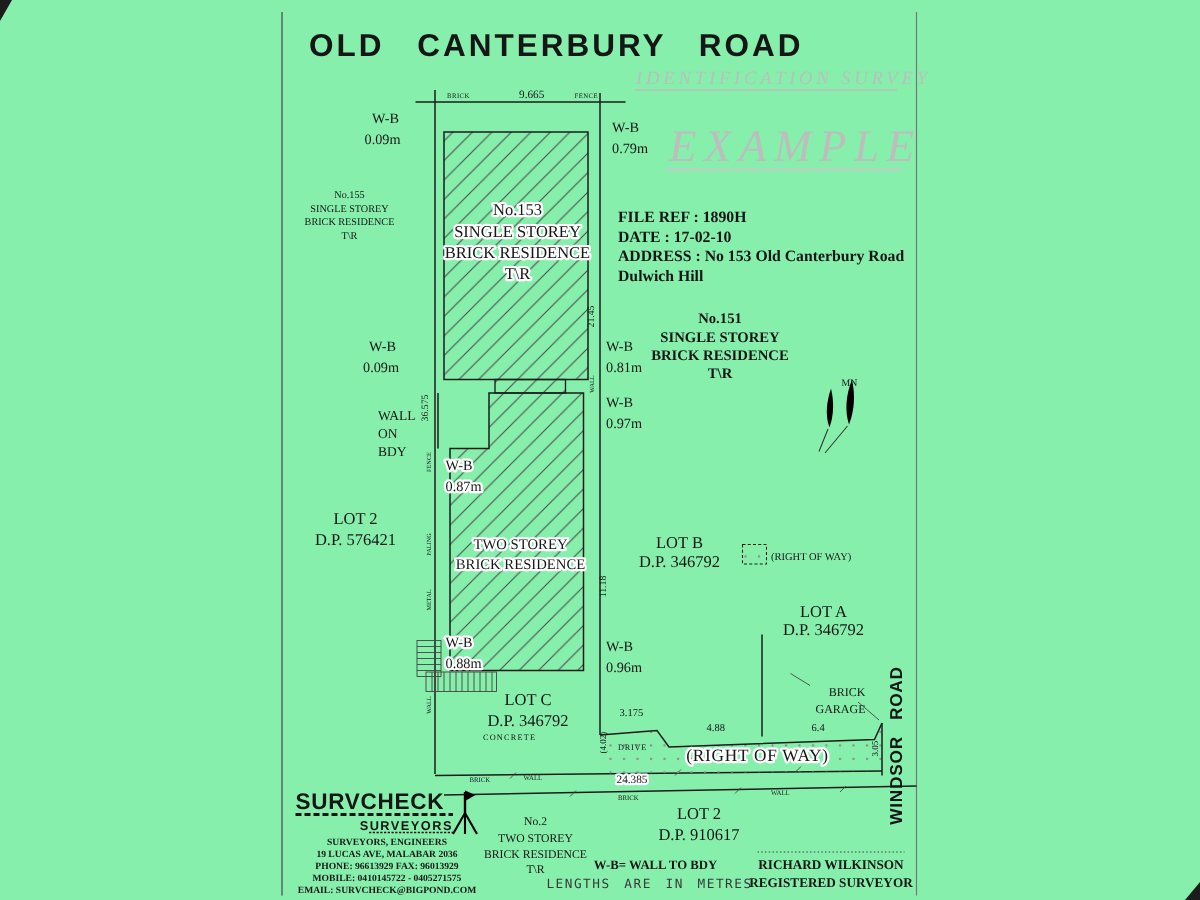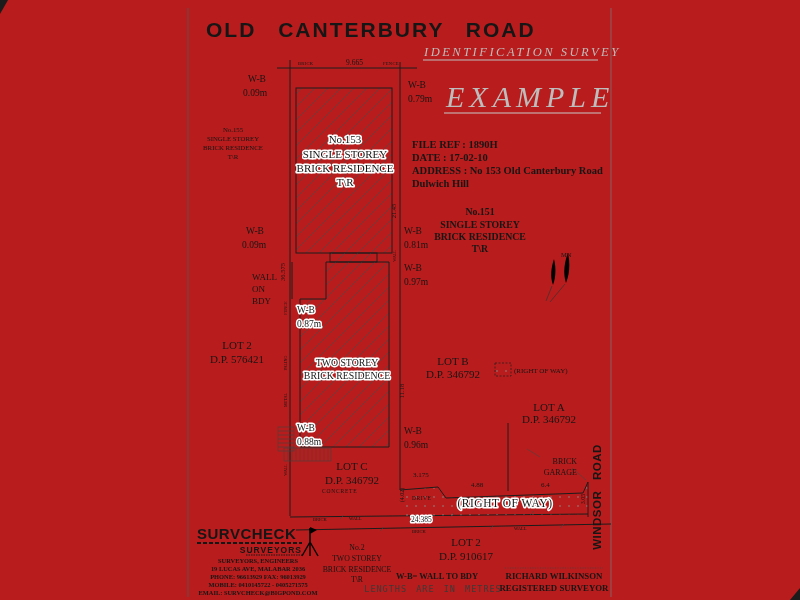--- a/index.html
+++ b/index.html
@@ -1,16 +1,16 @@
 <!DOCTYPE html>
 <html><head>
 <meta charset="utf-8">
 <style>
   html,body{margin:0;padding:0;background:#ffffff;}
-  .stage{position:relative;width:800px;height:600px;background:#b91c1c;overflow:hidden;
+  .stage{position:relative;width:800px;height:600px;background:#86efac;overflow:hidden;
          font-family:"Liberation Serif", serif;}
   svg{position:absolute;left:0;top:0;}
   svg text{font-family:"Liberation Serif", serif;fill:#161616;}
   .sans{font-family:"Liberation Sans", sans-serif;}
   .mono{font-family:"DejaVu Sans Mono", monospace;}
   .b{font-weight:bold;}
   .halo{paint-order:stroke;stroke:#ffffff;stroke-width:3px;stroke-linejoin:round;}
   .gray{fill:#bdbdbd;}
   .ln{stroke:#1c1c1c;stroke-width:1;fill:none;}
   .thin{stroke:#444;stroke-width:0.6;fill:none;}

